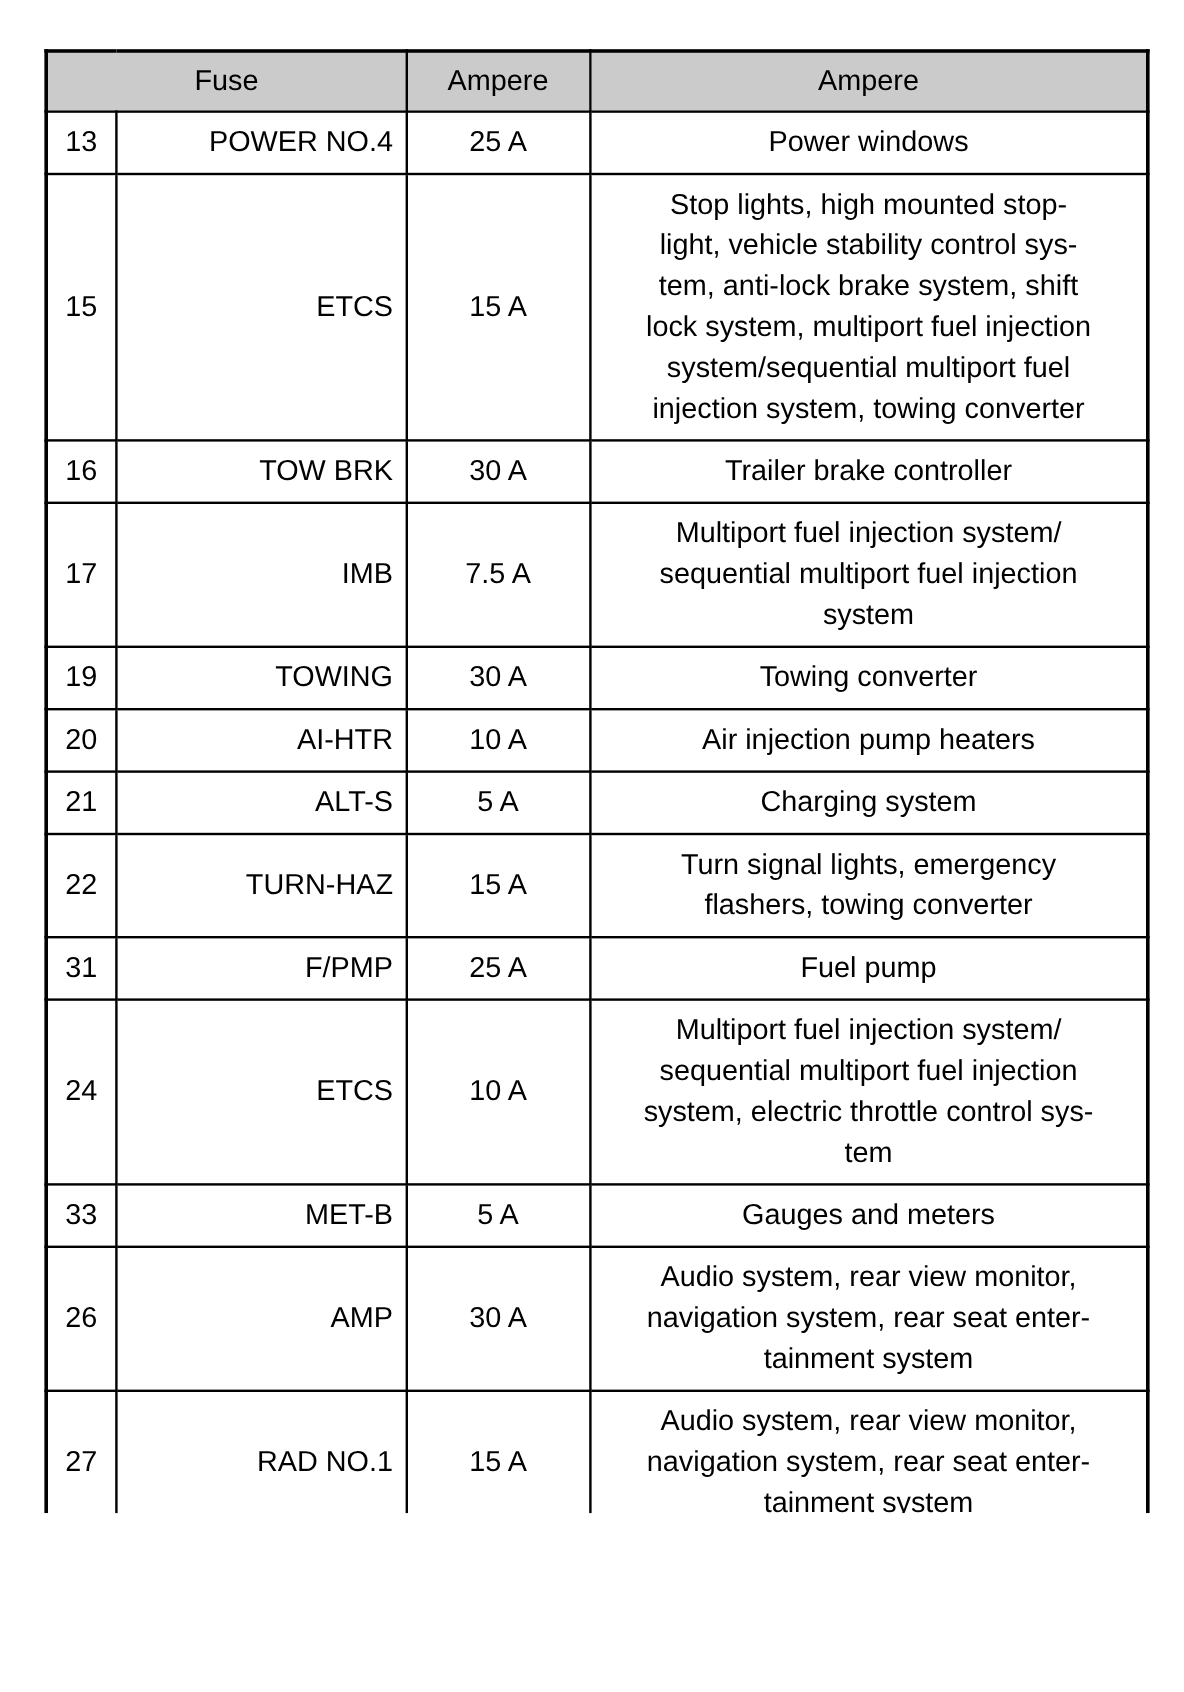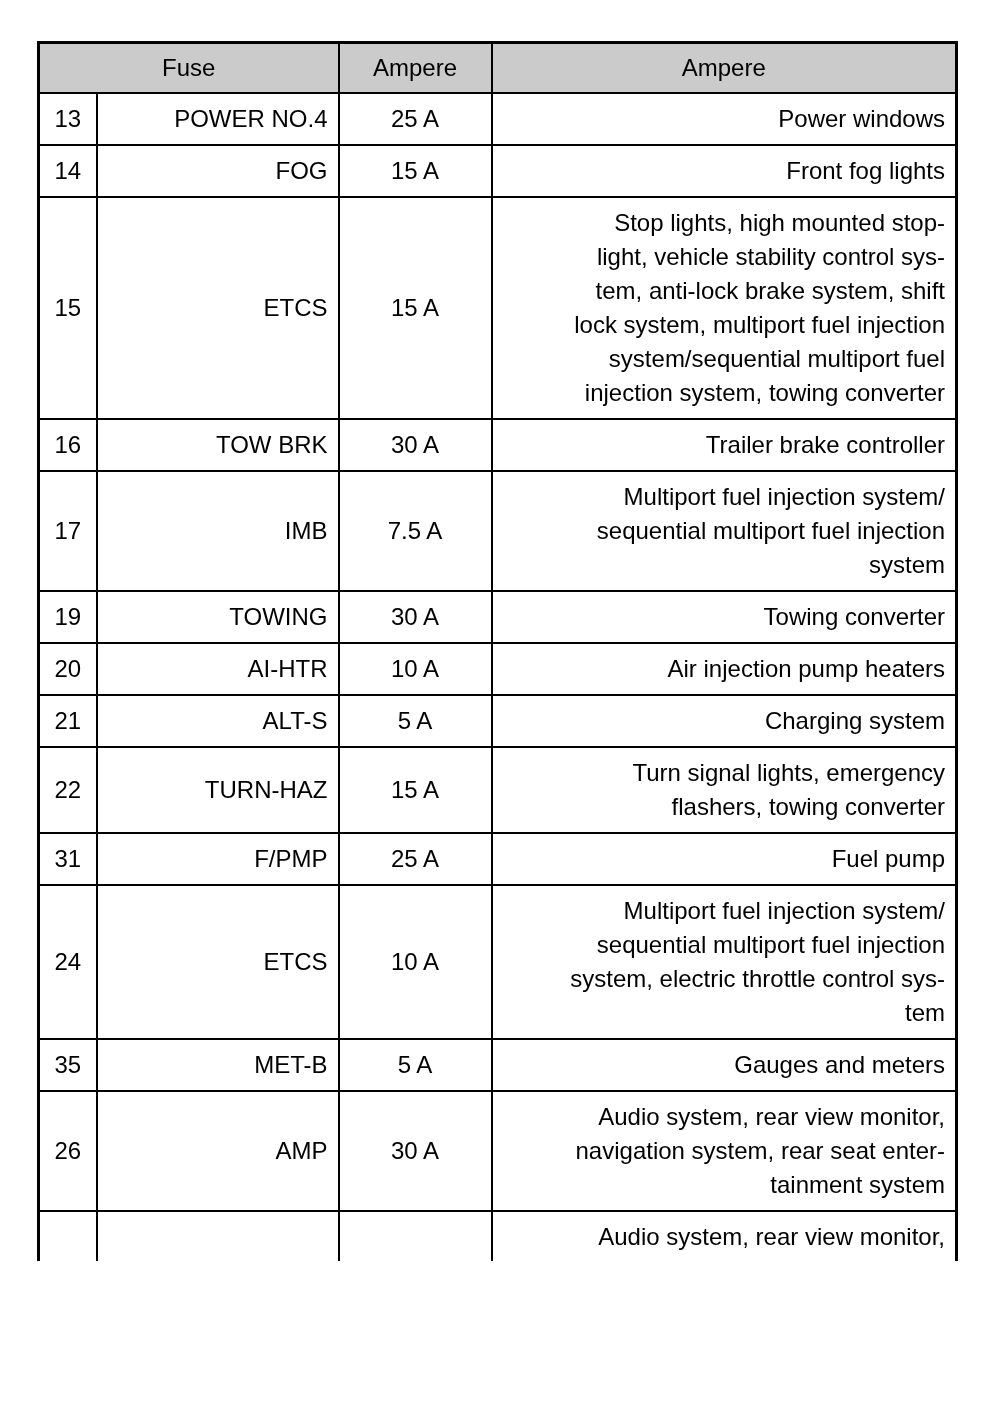--- a/index.html
+++ b/index.html
@@ -46,21 +46,21 @@
     padding-right: 2px;
   }
   td.fuse-name-cell {
     text-align: right;
     padding-left: 15px;
   }
   td.ampere-cell {
     text-align: center;
   }
   td.circuit-cell {
-    text-align: right;
+    text-align: center;
     padding-left: 14px;
     white-space: pre-line;
   }
 </style>
 </head>
 <body>
 
 <div class="page">
   <table class="fuse-table">
     <colgroup>
@@ -75,26 +75,20 @@
         <th>Ampere</th>
         <th>Ampere</th>
       </tr>
     </thead>
     <tbody>
         <tr>
           <td class="fuse-number-cell">13</td>
           <td class="fuse-name-cell">POWER NO.4</td>
           <td class="ampere-cell">25 A</td>
           <td class="circuit-cell">Power windows</td>
-        </tr>
-        <tr>
-          <td class="fuse-number-cell">14</td>
-          <td class="fuse-name-cell">FOG</td>
-          <td class="ampere-cell">15 A</td>
-          <td class="circuit-cell">Front fog lights</td>
         </tr>
         <tr>
           <td class="fuse-number-cell">15</td>
           <td class="fuse-name-cell">ETCS</td>
           <td class="ampere-cell">15 A</td>
           <td class="circuit-cell">Stop lights, high mounted stop-
 light, vehicle stability control sys-
 tem, anti-lock brake system, shift
 lock system, multiport fuel injection
 system/sequential multiport fuel
@@ -148,21 +142,21 @@
         <tr>
           <td class="fuse-number-cell">24</td>
           <td class="fuse-name-cell">ETCS</td>
           <td class="ampere-cell">10 A</td>
           <td class="circuit-cell">Multiport fuel injection system/
 sequential multiport fuel injection
 system, electric throttle control sys-
 tem</td>
         </tr>
         <tr>
-          <td class="fuse-number-cell">35</td>
+          <td class="fuse-number-cell">33</td>
           <td class="fuse-name-cell">MET-B</td>
           <td class="ampere-cell">5 A</td>
           <td class="circuit-cell">Gauges and meters</td>
         </tr>
         <tr>
           <td class="fuse-number-cell">26</td>
           <td class="fuse-name-cell">AMP</td>
           <td class="ampere-cell">30 A</td>
           <td class="circuit-cell">Audio system, rear view monitor,
 navigation system, rear seat enter-

